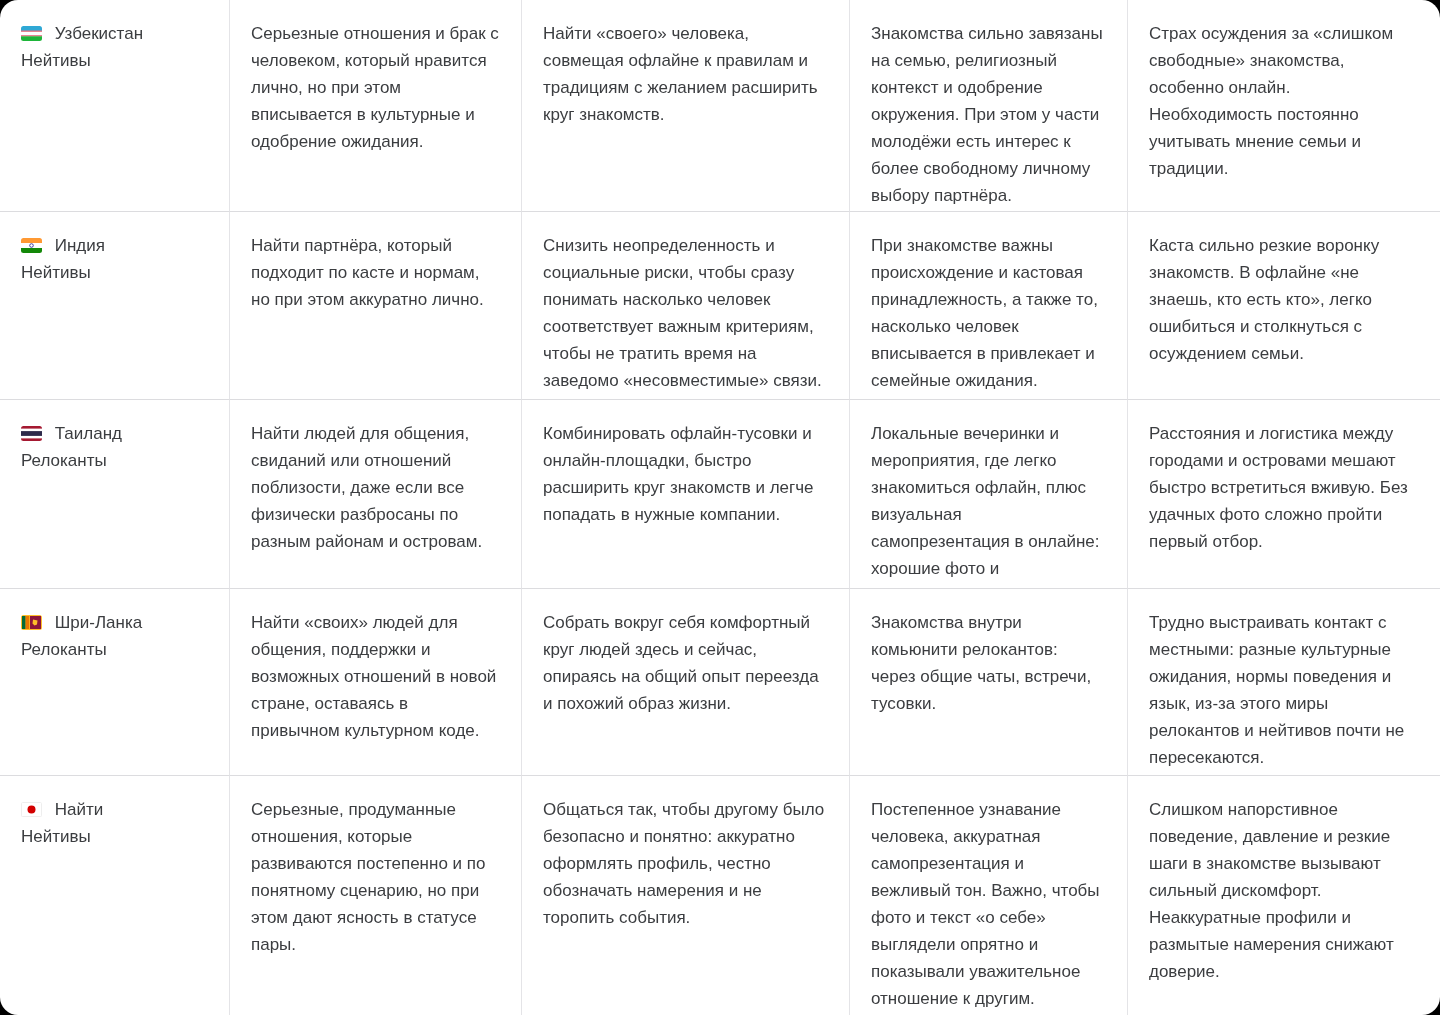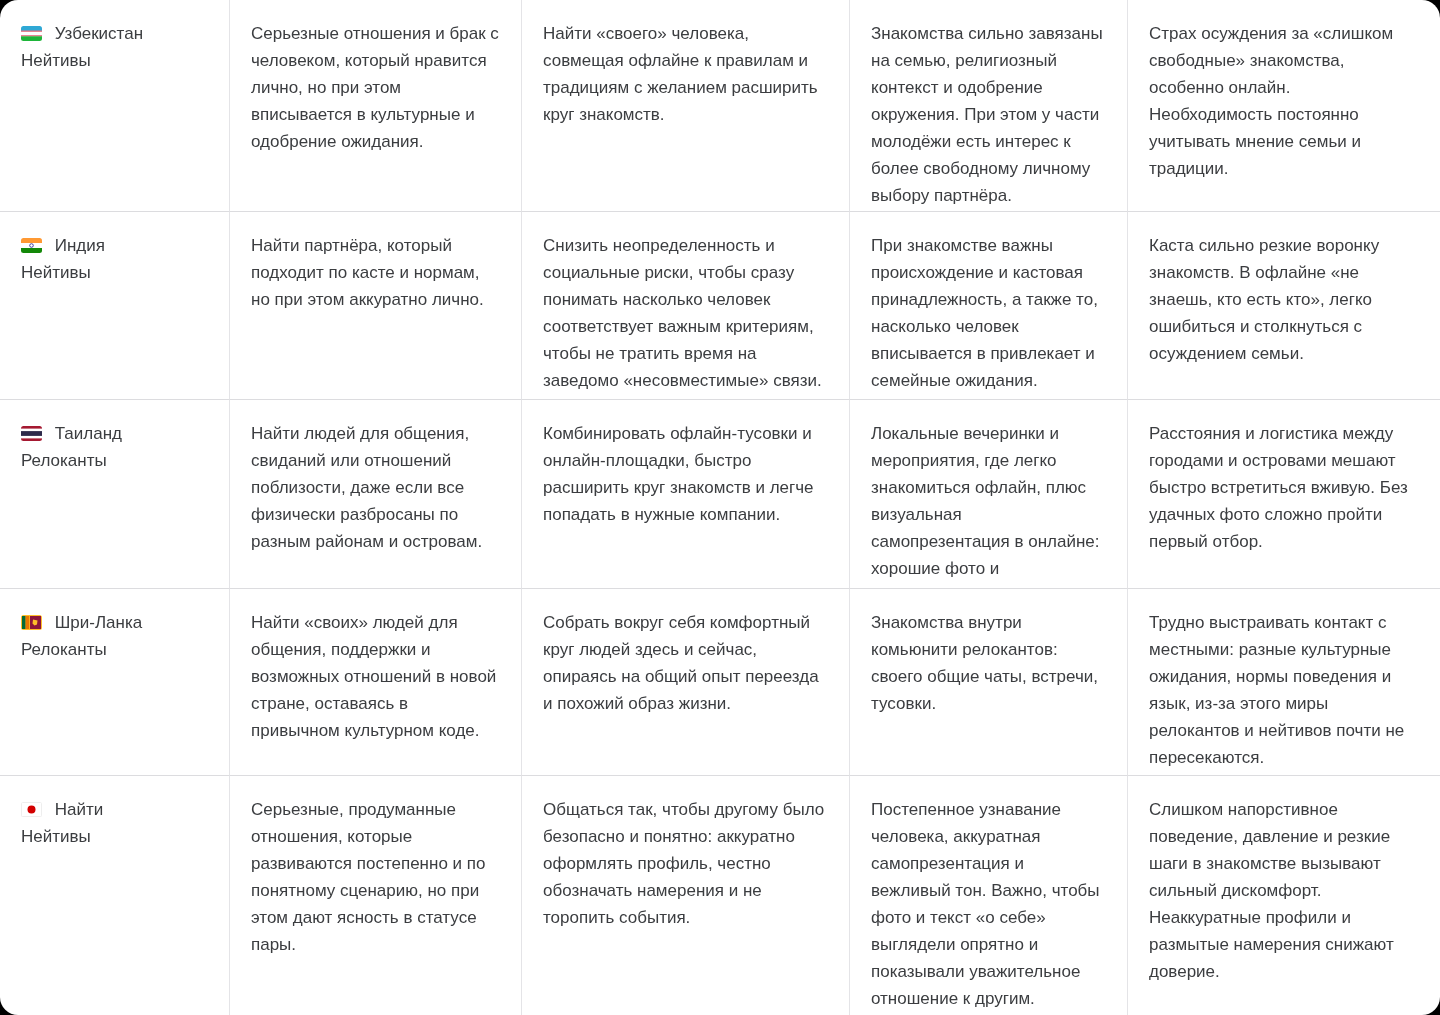--- a/index.html
+++ b/index.html
@@ -116,21 +116,21 @@
               <rect x="4.6" y="1" width="3.6" height="13" fill="#ea7600"></rect>
               <rect x="9" y="1" width="11" height="13" fill="#8d153a"></rect>
               <path d="M12 4.5 L16.5 5.5 L16 9.5 L13.5 10.5 L11.5 8.5 Z" fill="#ffbe29"></path>
             </svg></span>
         <span>Шри-Ланка</span>
       </div>
       <div>Релоканты</div>
     </div>
     <div class="cell c2">Найти «своих» людей для общения, поддержки и возможных отношений в новой стране, оставаясь в привычном культурном коде.</div>
     <div class="cell c3">Собрать вокруг себя комфортный круг людей здесь и сейчас, опираясь на общий опыт переезда и похожий образ жизни.</div>
-    <div class="cell c4">Знакомства внутри комьюнити релокантов: своего общие чаты, встречи, тусовки.</div>
+    <div class="cell c4">Знакомства внутри комьюнити релокантов: через общие чаты, встречи, тусовки.</div>
     <div class="cell c5">Трудно выстраивать контакт с местными: разные культурные ожидания, нормы поведения и язык, из-за этого миры релокантов и нейтивов почти не пересекаются.</div>
   </div>
 
   <div class="row">
     <div class="cell c1 country-cell">
       <div class="line1">
         <span class="flag"><svg width="21" height="15" viewBox="0 0 21 15">
               <rect width="21" height="15" fill="#ffffff" stroke="#dddddd" stroke-width="1"></rect>
               <circle cx="10.5" cy="7.5" r="4" fill="#d30000"></circle>
             </svg></span>

